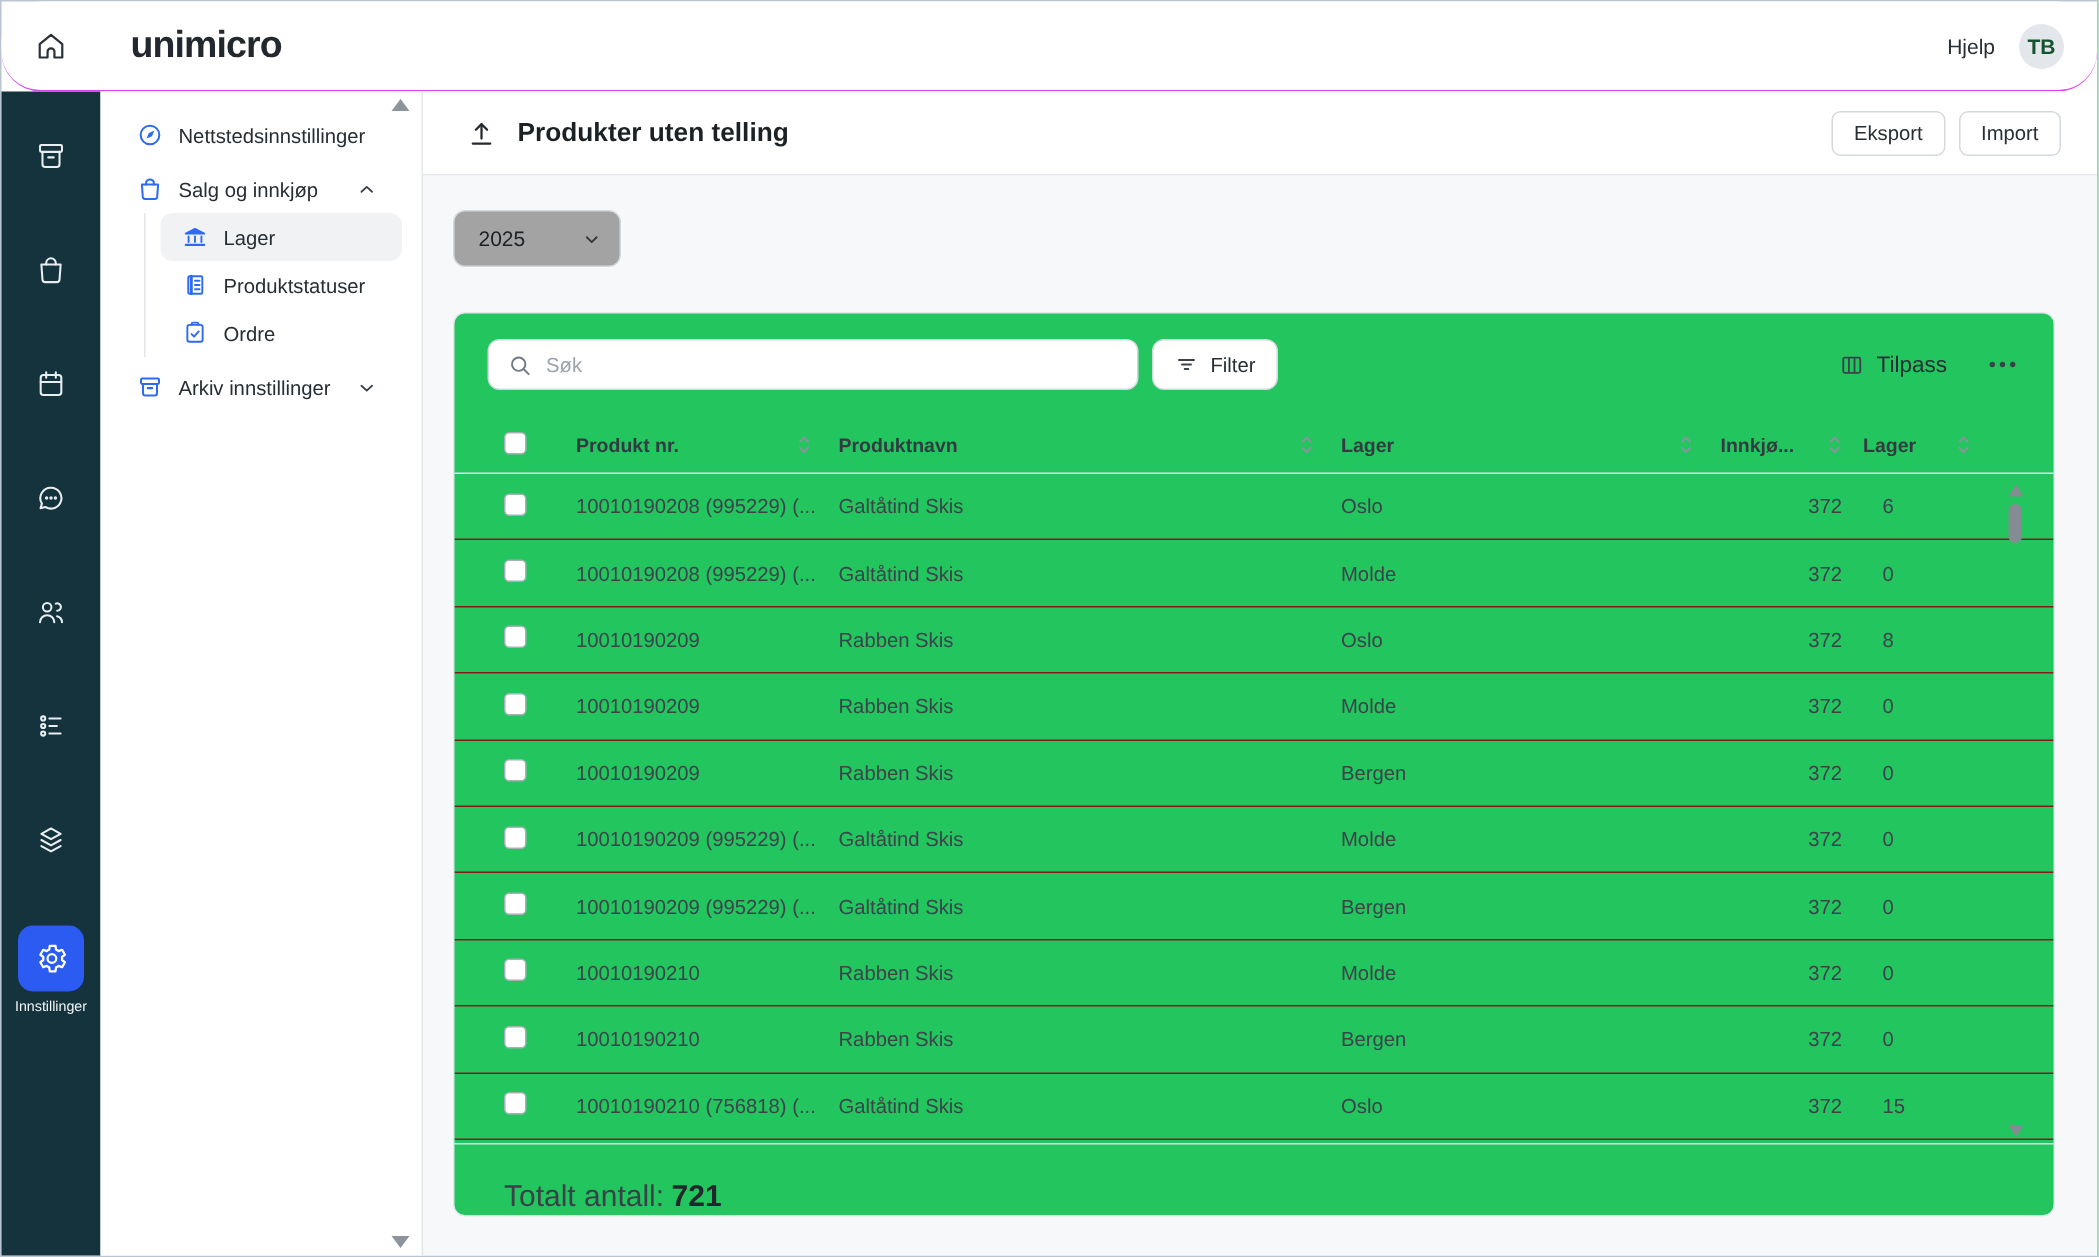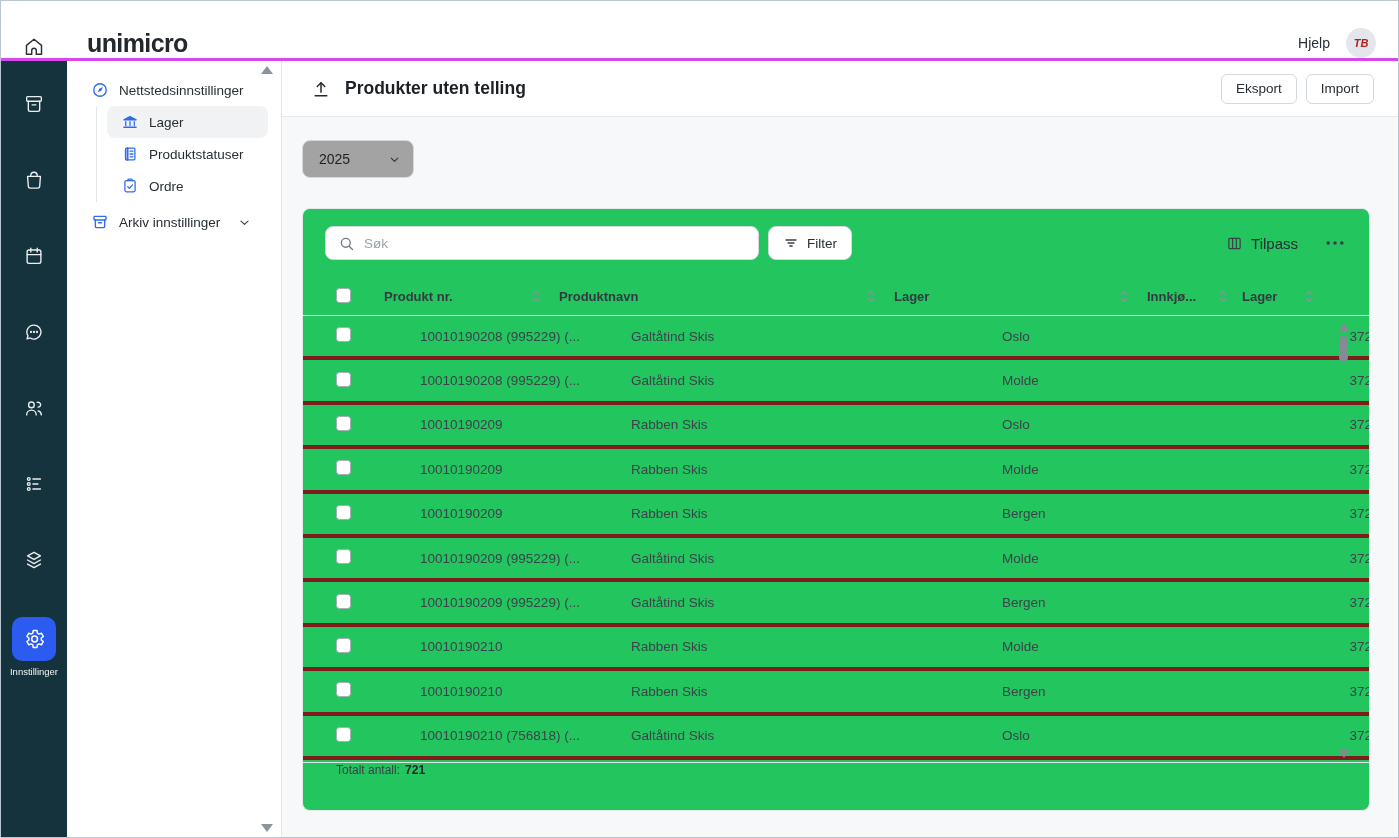--- a/index.html
+++ b/index.html
@@ -1,26 +1,26 @@
 <!DOCTYPE html>
 <html><head>
 <meta charset="utf-8">
 <style>
   * { margin:0; padding:0; box-sizing:border-box; }
   html,body { width:1399px; height:838px; overflow:hidden; }
   body { font-family:"Liberation Sans","DejaVu Sans",sans-serif; background:#f7f8f9; color:#272e34; }
   .window { width:1399px; height:838px; border:1px solid #b9c6d2; background:#fff; position:relative; display:flex; flex-direction:column; }
 
   
-  .topbar { height:60px; background:#fff; border-bottom:3px solid #d946ef; display:flex; align-items:flex-end; flex:0 0 auto; }
+  .topbar { height:60px; background:#fff; border-bottom:1px solid #d946ef; display:flex; align-items:center; flex:0 0 auto;border-radius:26px; }
   .topbar-home { width:66px; display:flex; justify-content:center; align-items:center; cursor:pointer; }
   .logo { font-size:25px; font-weight:700; color:#22282e; letter-spacing:-0.6px; margin-left:20px; }
   .topbar-right { margin-left:auto; display:flex; align-items:center; gap:16px; padding-right:22px; }
   .help-link { font-size:14px; color:#272e34; cursor:pointer; }
-  .avatar { width:30px; height:30px; border-radius:50%; background:#e3e6ea; color:#b91c1c; font-size:11px; font-weight:600; display:flex; align-items:center; justify-content:center; cursor:pointer;font-style:italic; }
+  .avatar { width:30px; height:30px; border-radius:50%; background:#e3e6ea; color:#14532d; font-size:14px; font-weight:600; display:flex; align-items:center; justify-content:center; cursor:pointer; }
 
   
   .shell { flex:1; display:flex; min-height:0; }
 
   
   .rail { width:66px; background:#15333d; display:flex; flex-direction:column; align-items:center; padding-top:32px; flex:0 0 auto; }
   .rail-item { height:22px; margin-bottom:54px; display:flex; align-items:center; justify-content:center; cursor:pointer; }
   .rail-settings { margin-top:-8px; display:flex; flex-direction:column; align-items:center; }
   .rail-settings-tile { width:44px; height:44px; border-radius:10px; background:#2b5bf0; display:flex; align-items:center; justify-content:center; cursor:pointer; }
   .rail-settings-label { margin-top:5px; font-size:9.5px; color:#f2f5f7; }
@@ -59,27 +59,27 @@
   .toolbar-right { margin-left:auto; display:flex; align-items:center; gap:28px; }
   .tilpass-btn { display:flex; align-items:center; gap:8px; font-size:15px; color:#272e34; cursor:pointer; }
   .more-btn { display:flex; cursor:pointer; padding:4px 0; }
 
   .trow { display:grid; grid-template-columns:48px 175px 335px 253px 95px 100px; align-items:center; padding-left:33px; }
   .thead { height:38px; margin-top:18px; border-bottom:1px solid #e4e7ea; font-size:13px; font-weight:600; color:#333a41; flex:0 0 auto; }
   .th { display:flex; align-items:center; justify-content:space-between; padding-right:18px; white-space:nowrap; overflow:hidden; }
   .th.num { padding-right:14px; }
   .th.last { padding-right:28px; }
   .tbody { flex:1; overflow:hidden; }
-  .tbody .trow { height:44.4px; border-bottom:4px solid #7f1d1d; font-size:13.5px; color:#3c434a;gap:36px; }
+  .tbody .trow { height:44.4px; border-bottom:1px solid #7f1d1d; font-size:13.5px; color:#3c434a; }
   .td { white-space:nowrap; overflow:hidden; text-overflow:clip; padding-right:10px; }
   .td.num { text-align:right; padding-right:14px; }
   .td.last { padding-left:13px; padding-right:0; }
   .cb { width:15px; height:15px; appearance:none; -webkit-appearance:none; border:1.4px solid #a8afb7; border-radius:3.5px; background:#fff; cursor:pointer; }
 
-  .tfoot { height:48px; border-top:1px solid #dfe3e7; display:flex; align-items:flex-start; padding-left:33px; font-size:12px; color:#3a4148; flex:0 0 auto; }
+  .tfoot { height:48px; border-top:1px solid #dfe3e7; display:flex; align-items:flex-end; padding-left:33px; font-size:20px; color:#3a4148; flex:0 0 auto; }
   .tfoot b { color:#22272b; margin-left:5px; }
 
   
   .vscroll { position:absolute; top:114px; bottom:52px; right:20px; width:11px; }
   .vs-tri { position:absolute; left:1px; width:0; height:0; border-left:5px solid transparent; border-right:5px solid transparent; }
   .vs-tri.up { top:0; border-bottom:8px solid #848b93; }
   .vs-tri.down { bottom:0; border-top:8px solid #848b93; }
   .vs-thumb { position:absolute; top:13px; left:1px; width:9px; height:26px; border-radius:5px; background:#848b93; cursor:pointer; }
 
   .icon { display:inline-flex; flex:0 0 auto; }
@@ -190,20 +190,34 @@
       <div class="side-item">
         <span class="icon">
           <svg width="18" height="18" viewBox="0 0 24 24" fill="none" stroke="#2e6bf0" stroke-width="1.8" stroke-linecap="round" stroke-linejoin="round">
               <circle cx="12" cy="12" r="8.3"></circle>
               <path d="M15.9 8.1l-2.1 4.9-4.9 2.1 2.1-4.9z" fill="#2e6bf0" stroke="none"></path>
             </svg>
         </span>
         <span>Nettstedsinnstillinger</span>
       </div>
 
+      <div class="side-item">
+        <span class="icon">
+          <svg width="18" height="18" viewBox="0 0 24 24" fill="none" stroke="#2e6bf0" stroke-width="1.8" stroke-linecap="round" stroke-linejoin="round">
+              <path d="M4.8 8h14.4l-.8 11a2 2 0 0 1-2 1.8H7.6a2 2 0 0 1-2-1.8z"></path>
+              <path d="M8.5 8V7a3.5 3.5 0 0 1 7 0v1"></path>
+            </svg>
+        </span>
+        <span>Salg og innkjøp</span>
+        <span class="chev icon">
+          <svg width="13" height="13" viewBox="0 0 24 24" fill="none" stroke="#3a4148" stroke-width="2.2" stroke-linecap="round" stroke-linejoin="round">
+              <path d="M5.5 14.5 12 8.5l6.5 6"></path>
+            </svg>
+        </span>
+      </div>
 
       <div class="sub-group">
         <div class="sub-item selected">
           <span class="icon">
             <svg width="18" height="18" viewBox="0 0 24 24" fill="none" stroke="#2e6bf0" stroke-width="1.7" stroke-linecap="round" stroke-linejoin="round">
                 <path d="M3.8 9 12 4.8 20.2 9z" fill="#2e6bf0"></path>
                 <path d="M6.3 11.5v5M12 11.5v5M17.7 11.5v5"></path>
                 <path d="M4 19h16" stroke-width="2.2"></path>
               </svg>
           </span>

